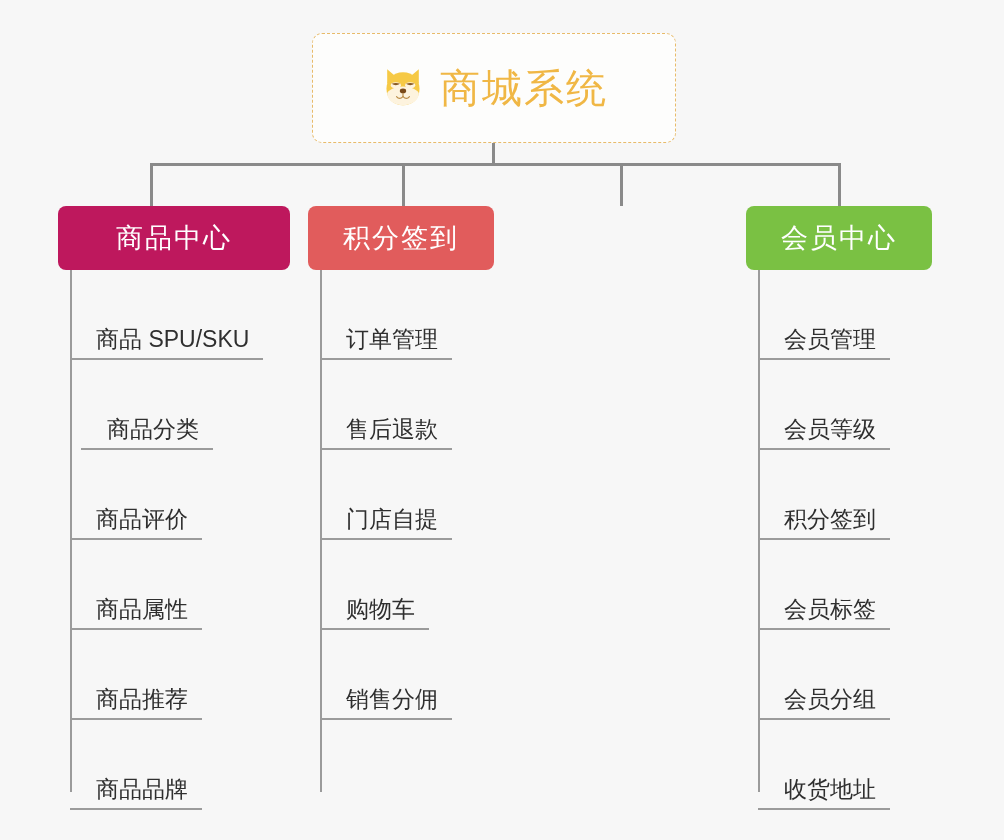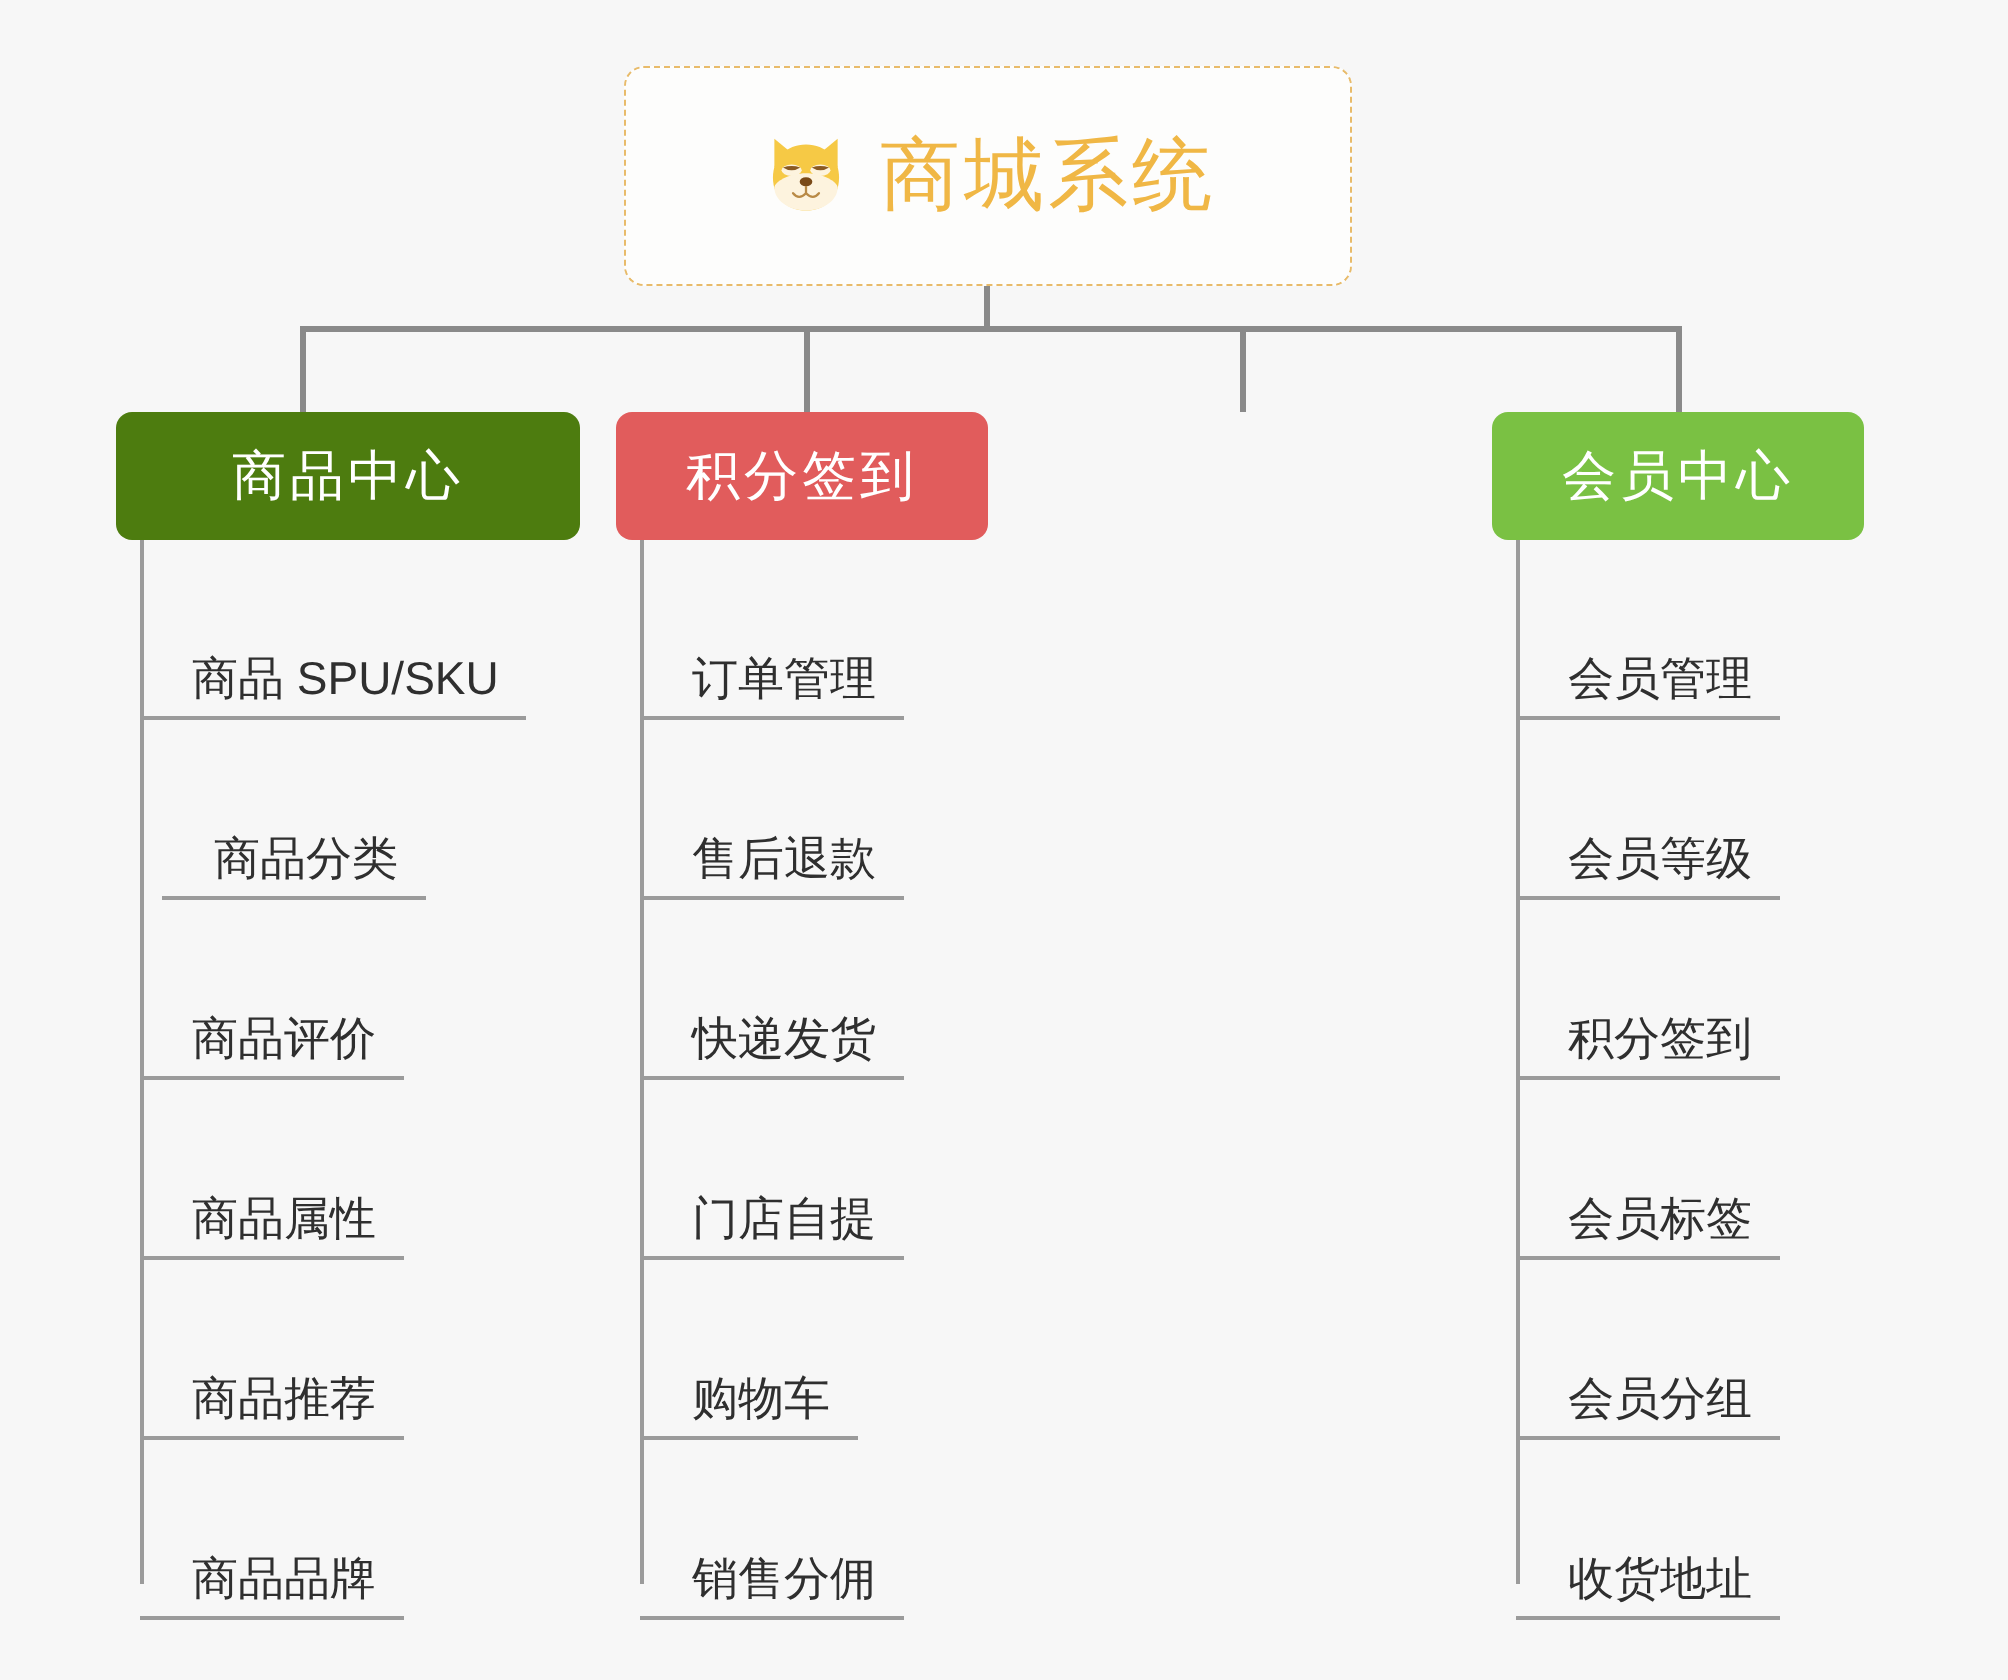--- a/index.html
+++ b/index.html
@@ -163,21 +163,21 @@
   </div>
 
   <div class="conn conn-stem" style="background: rgb(138, 138, 138);"></div>
   <div class="conn conn-bus" style="background: rgb(138, 138, 138);"></div>
   <div class="conn conn-drop" id="drop-0" style="background: rgb(138, 138, 138);"></div>
   <div class="conn conn-drop" id="drop-1" style="background: rgb(138, 138, 138);"></div>
   <div class="conn conn-drop" id="drop-2" style="background: rgb(138, 138, 138);"></div>
   <div class="conn conn-drop" id="drop-3" style="background: rgb(138, 138, 138);"></div>
 
   <div class="branch" id="branch-0">
-    <div class="branch-head" style="background: #4d7c0f;">
+    <div class="branch-head" style="background: #be185d;">
       <span>商品中心</span>
     </div>
     <div class="branch-spine" style="height: 522px; background: rgb(155, 155, 155);"></div>
     <ul class="leaf-list">
       <li class="leaf">
           <span class="leaf-inner" style="border-bottom-color: rgb(155, 155, 155); color: rgb(47, 47, 47);">商品 SPU/SKU</span>
         </li>
       <li class="leaf">
           <span class="leaf-inner" style="border-bottom-color: rgb(155, 155, 155); color: rgb(47, 47, 47); margin-left: 11px;">商品分类</span>
         </li>
@@ -202,23 +202,20 @@
     </div>
     <div class="branch-spine" style="height: 522px; background: rgb(155, 155, 155);"></div>
     <ul class="leaf-list">
       <li class="leaf">
           <span class="leaf-inner" style="border-bottom-color: rgb(155, 155, 155); color: rgb(47, 47, 47);">订单管理</span>
         </li>
       <li class="leaf">
           <span class="leaf-inner" style="border-bottom-color: rgb(155, 155, 155); color: rgb(47, 47, 47);">售后退款</span>
         </li>
       <li class="leaf">
-          <span class="leaf-inner" style="border-bottom-color: rgb(155, 155, 155); color: rgb(47, 47, 47);">快递发货</span>
-        </li>
-      <li class="leaf">
           <span class="leaf-inner" style="border-bottom-color: rgb(155, 155, 155); color: rgb(47, 47, 47);">门店自提</span>
         </li>
       <li class="leaf">
           <span class="leaf-inner" style="border-bottom-color: rgb(155, 155, 155); color: rgb(47, 47, 47);">购物车</span>
         </li>
       <li class="leaf">
           <span class="leaf-inner" style="border-bottom-color: rgb(155, 155, 155); color: rgb(47, 47, 47);">销售分佣</span>
         </li>
     </ul>
   </div>

